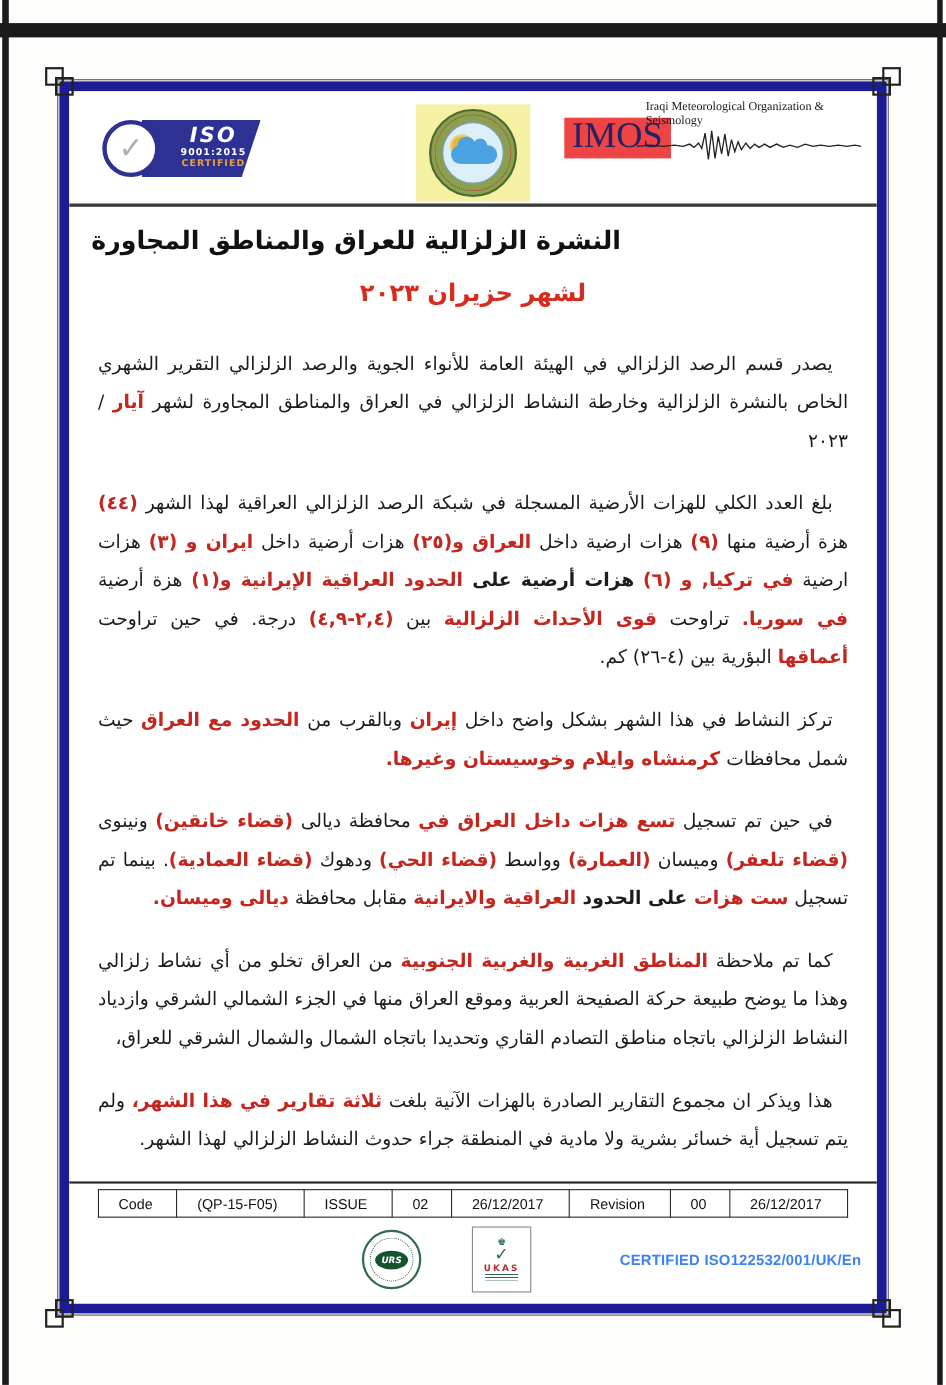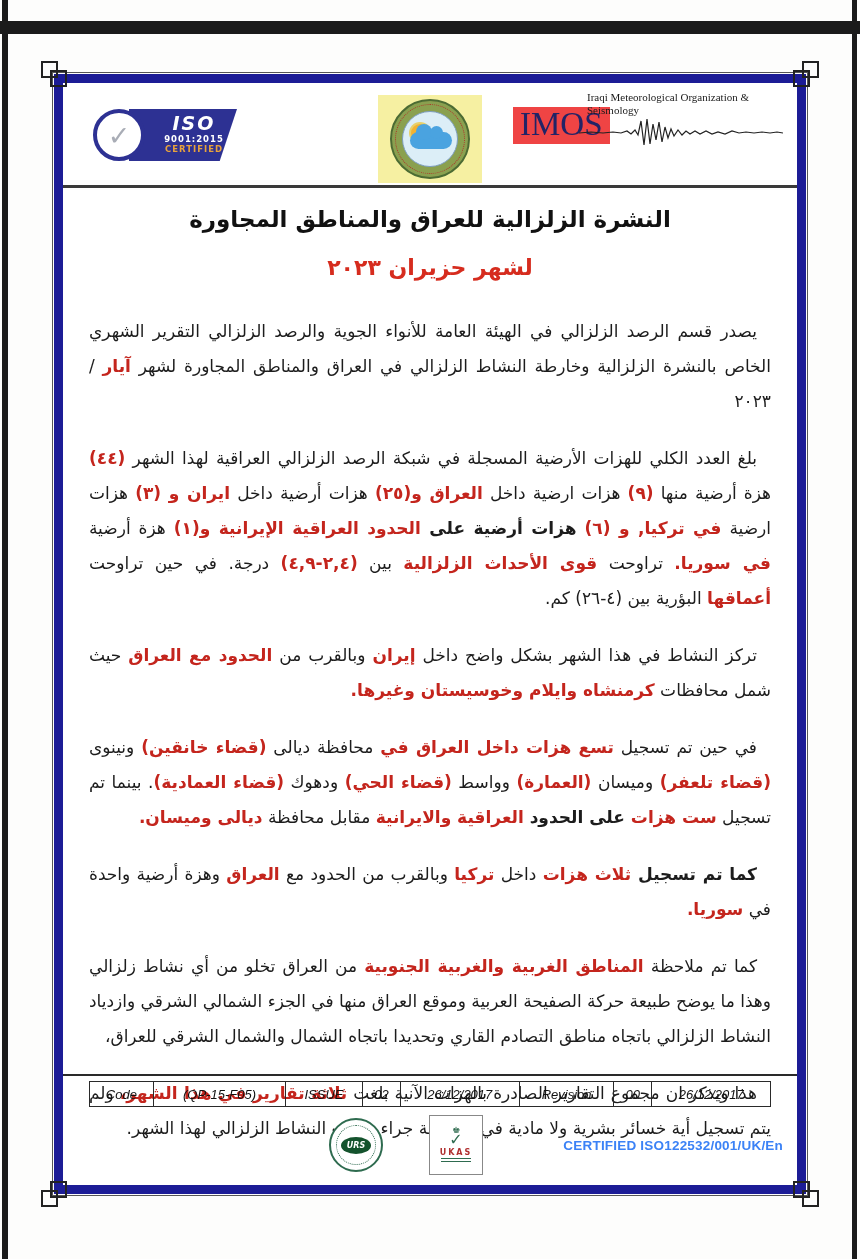--- a/index.html
+++ b/index.html
@@ -53,39 +53,39 @@
   .cloud::after{content:"";position:absolute;left:20px;top:-6px;width:13px;height:13px;border-radius:50%;background:#4aa3e0;}
 
   .imos-logo{position:absolute;right:14px;top:8px;width:282px;height:70px;}
   .imos-acronym{position:absolute;left:12px;top:16px;font-family:"Liberation Serif","DejaVu Serif",serif;
     font-weight:normal;font-size:33px;line-height:1.05;color:#232366;background:#ef4444;padding:0 7px 2px;}
   .imos-orgname{position:absolute;right:0;top:0;width:196px;text-align:left;
     font-family:"Liberation Serif","DejaVu Serif",serif;font-size:11px;color:#1a1a1a;line-height:1.2;}
   .seismo{position:absolute;right:0;top:26px;width:204px;height:32px;}
 
   
-  .title1{margin:18px 20px 0;text-align:center;font-size:23px;font-weight:bold;color:#111;}
+  .title1{margin:18px 20px 0;font-size:23px;font-weight:bold;color:#111;}
   .title2{margin:23px 20px 0;text-align:center;font-size:22px;font-weight:bold;color:#d62c1e;}
   .abstract-line{margin:27px 26px 0;text-align:right;direction:rtl;}
   .abstract-ar{font-size:19px;font-weight:bold;color:#000;}
   .abstract-en{font-family:"Liberation Serif","DejaVu Serif",serif;font-size:15px;color:#111;}
 
   
   .doc-body{margin-top:34px;padding:0 26px;direction:rtl;text-align:justify;
     font-size:17px;line-height:2.06;color:#1c1c1c;}
   .doc-body p{margin:0 0 22px;text-indent:14px;}
   .red{color:#c4251d;font-weight:bold;}
   .bold{font-weight:bold;}
 
   
   .footer-block{position:absolute;left:0;right:0;bottom:4px;}
   .table-rule{border:none;border-top:2px solid #2a2a2a;margin:0;}
   table.doc-table{width:93%;margin:5px auto 8px;border-collapse:collapse;
     font-family:"Liberation Sans",sans-serif;font-size:13px;color:#111;}
-  table.doc-table td{border:1.5px solid #2a2a2a;text-align:center;padding:2px 4px;height:20px;font-style:italic;}
+  table.doc-table td{border:1.5px solid #2a2a2a;text-align:left;padding:2px 18px;height:20px;}
   .cert-row{display:flex;align-items:center;margin:2px 14px 6px 0;}
   .urs{margin-left:266px;width:50px;height:50px;border-radius:50%;border:2px solid #2e6b4f;
     background:#fff;display:flex;align-items:center;justify-content:center;position:relative;flex:0 0 auto;}
   .urs::before{content:"";position:absolute;inset:5px;border-radius:50%;border:1.5px dotted #2e6b4f;}
   .urs-core{width:30px;height:17px;background:#14532d;border-radius:50%;color:#fff;
     font-size:8px;font-weight:bold;font-style:italic;display:flex;align-items:center;justify-content:center;}
   .ukas{margin-left:46px;width:52px;height:58px;border:1px solid #888;background:#fff;flex:0 0 auto;
     display:flex;flex-direction:column;align-items:center;justify-content:center;gap:1px;}
   .ukas-crown{color:#2e6b4f;font-size:9px;line-height:1;}
   .ukas-check{color:#2e6b4f;font-size:16px;line-height:1;font-weight:bold;margin-top:-4px;}
@@ -140,21 +140,20 @@
 
     <h1 class="title1">النشرة الزلزالية للعراق والمناطق المجاورة</h1>
     <h2 class="title2">لشهر حزيران ٢٠٢٣</h2>
 
 
     <div class="doc-body" dir="rtl" lang="ar">
       <p><span>يصدر قسم الرصد الزلزالي في الهيئة العامة للأنواء الجوية والرصد الزلزالي التقرير الشهري الخاص بالنشرة الزلزالية وخارطة النشاط الزلزالي في العراق والمناطق المجاورة لشهر </span><span class="red bold">آيار</span><span> /٢٠٢٣</span></p>
       <p><span>بلغ العدد الكلي للهزات الأرضية المسجلة في شبكة الرصد الزلزالي العراقية لهذا الشهر </span><span class="red bold">(٤٤)</span><span> هزة أرضية منها </span><span class="red bold">(٩)</span><span> هزات ارضية داخل </span><span class="red bold">العراق و(٢٥)</span><span> هزات أرضية داخل </span><span class="red bold">ايران و (٣)</span><span> هزات ارضية </span><span class="red bold">في تركيا, و (٦)</span><span> </span><span class="bold">هزات أرضية على </span><span class="red bold">الحدود العراقية الإيرانية و(١)</span><span> هزة أرضية </span><span class="red bold">في سوريا.</span><span> تراوحت </span><span class="red bold">قوى الأحداث الزلزالية</span><span> بين </span><span class="red bold">(٢,٤-٤,٩)</span><span> درجة. في حين تراوحت </span><span class="red bold">أعماقها</span><span> البؤرية بين (٤-٢٦) كم.</span></p>
       <p><span>تركز النشاط في هذا الشهر بشكل واضح داخل </span><span class="red bold">إيران</span><span> وبالقرب من </span><span class="red bold">الحدود مع العراق</span><span> حيث شمل محافظات </span><span class="red bold">كرمنشاه وايلام وخوسيستان وغيرها.</span></p>
       <p><span>في حين تم تسجيل </span><span class="red bold">تسع هزات داخل العراق في</span><span> محافظة ديالى </span><span class="red bold">(قضاء خانقين)</span><span> ونينوى </span><span class="red bold">(قضاء تلعفر)</span><span> وميسان </span><span class="red bold">(العمارة)</span><span> وواسط </span><span class="red bold">(قضاء الحي)</span><span> ودهوك </span><span class="red bold">(قضاء العمادية)</span><span>. بينما تم تسجيل </span><span class="red bold">ست هزات</span><span class="bold"> على الحدود </span><span class="red bold">العراقية والايرانية</span><span> مقابل محافظة </span><span class="red bold">ديالى وميسان.</span></p>
-      <p><span class="bold">كما تم تسجيل </span><span class="red bold">ثلاث هزات</span><span> داخل </span><span class="red bold">تركيا</span><span> وبالقرب من الحدود مع </span><span class="red bold">العراق</span><span> وهزة أرضية واحدة في </span><span class="red bold">سوريا.</span></p>
       <p><span>كما تم ملاحظة </span><span class="red bold">المناطق الغربية والغربية الجنوبية</span><span> من العراق تخلو من أي نشاط زلزالي وهذا ما يوضح طبيعة حركة الصفيحة العربية وموقع العراق منها في الجزء الشمالي الشرقي وازدياد النشاط الزلزالي باتجاه مناطق التصادم القاري وتحديدا باتجاه الشمال والشمال الشرقي للعراق،</span></p>
       <p><span>هذا ويذكر ان مجموع التقارير الصادرة بالهزات الآنية بلغت </span><span class="red bold">ثلاثة تقارير في هذا الشهر،</span><span> ولم يتم تسجيل أية خسائر بشرية ولا مادية في المنطقة جراء حدوث النشاط الزلزالي لهذا الشهر.</span></p>
     </div>
 
     <div class="footer-block">
       <hr class="table-rule">
       <table class="doc-table">
         <tbody>
             <tr>
           <td>Code</td>

